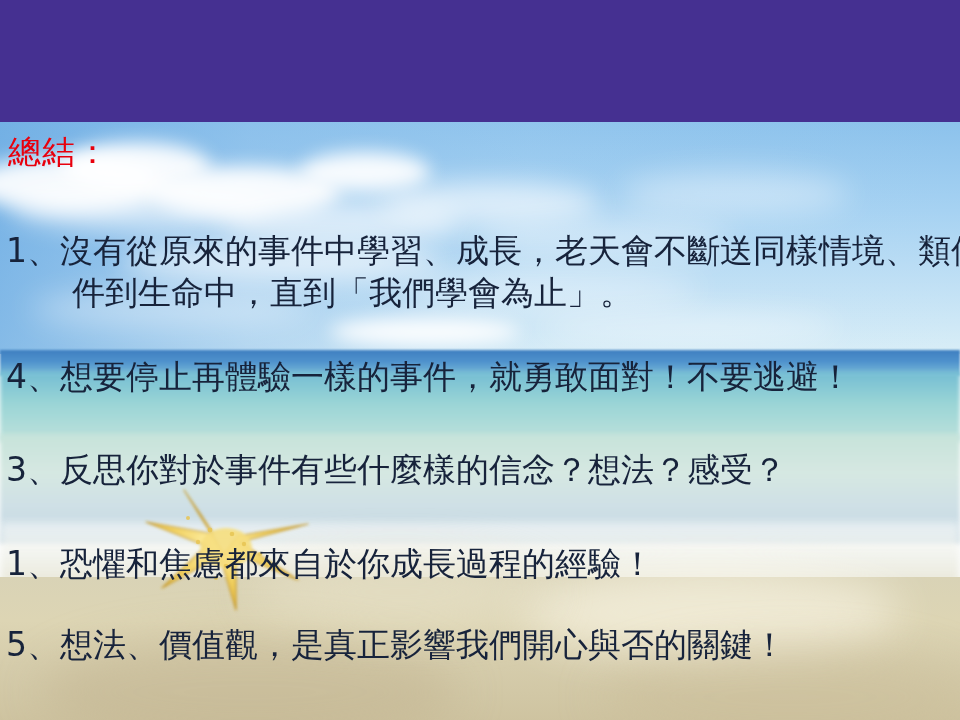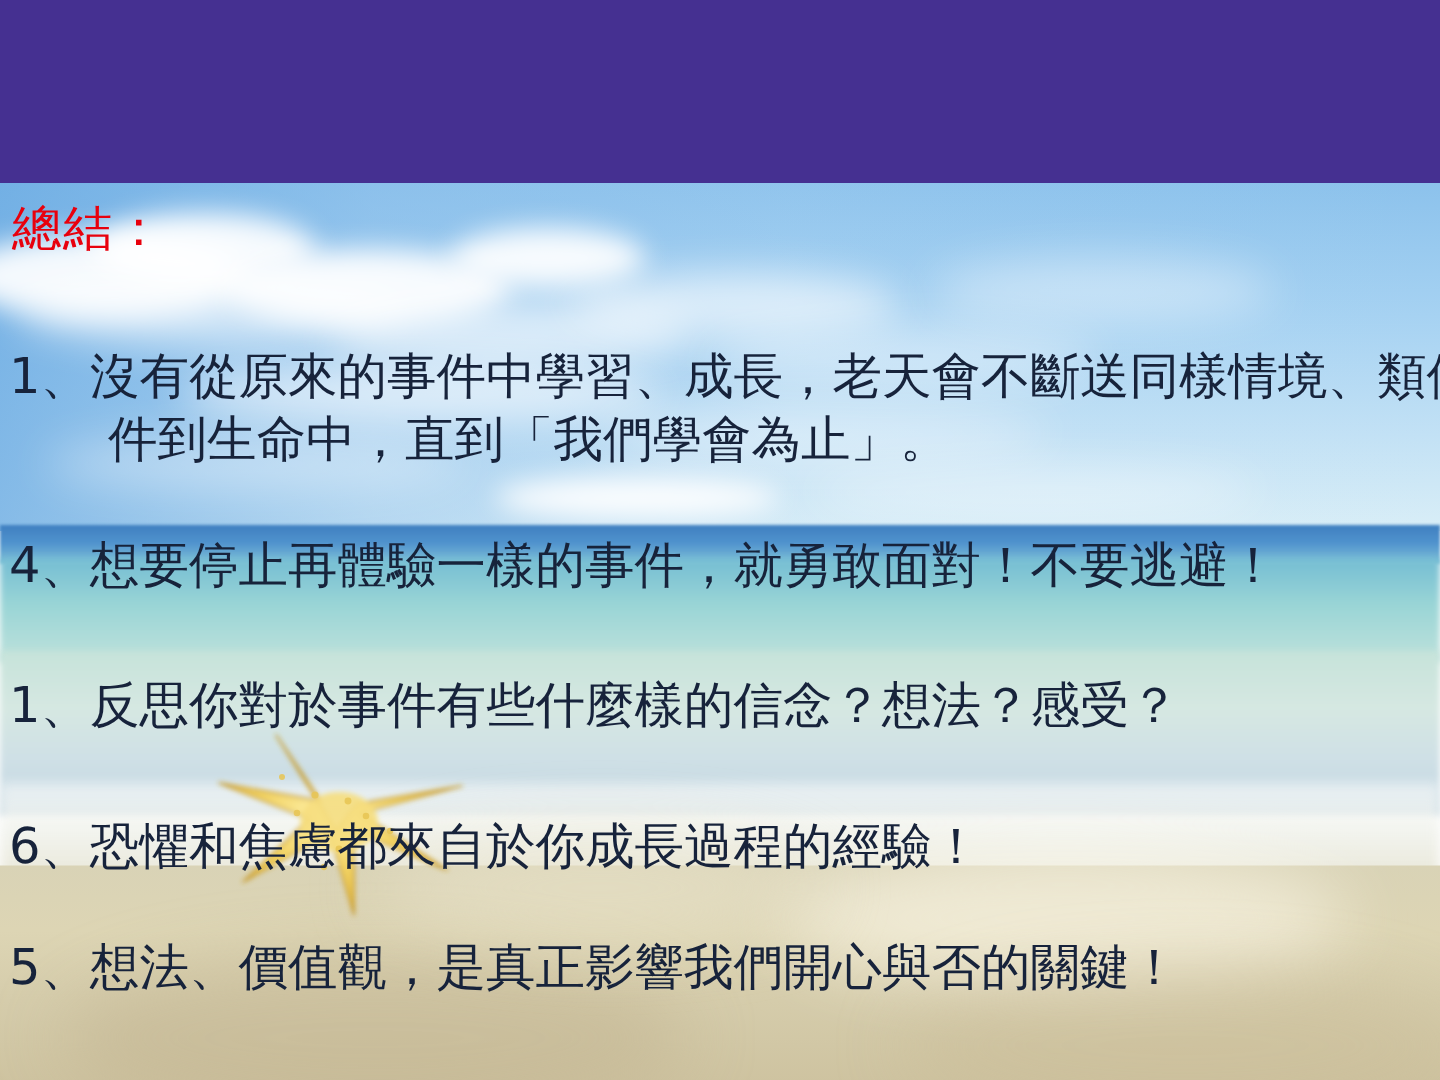--- a/index.html
+++ b/index.html
@@ -270,19 +270,19 @@
   <div class="title-bar"></div>
   <div class="title-text">你的痛苦來自你的信念</div>
 
   <div class="content">
 
     <div class="summary-label">總結：</div>
 
     <div class="bullets">
       <div class="bullet wrap b1">1、沒有從原來的事件中學習、成長，老天會不斷送同樣情境、類似事件到生命中，直到「我們學會為止」。</div>
       <div class="bullet b2">4、想要停止再體驗一樣的事件，就勇敢面對！不要逃避！</div>
-      <div class="bullet b3">1、反思你對於事件有些什麼樣的信念？想法？感受？</div>
-      <div class="bullet b4">6、恐懼和焦慮都來自於你成長過程的經驗！</div>
+      <div class="bullet b3">3、反思你對於事件有些什麼樣的信念？想法？感受？</div>
+      <div class="bullet b4">1、恐懼和焦慮都來自於你成長過程的經驗！</div>
       <div class="bullet b5">5、想法、價值觀，是真正影響我們開心與否的關鍵！</div>
     </div>
 
   </div>
 </div>
 
 </body></html>

